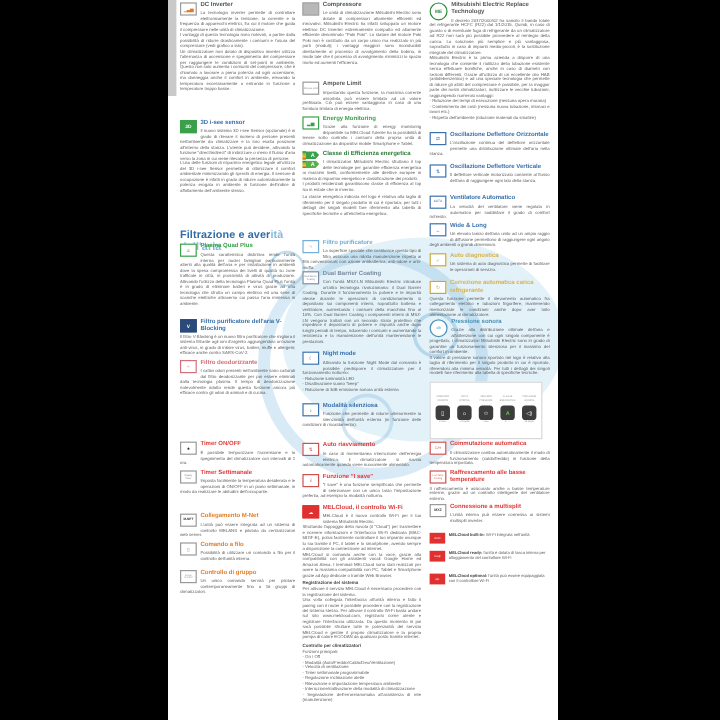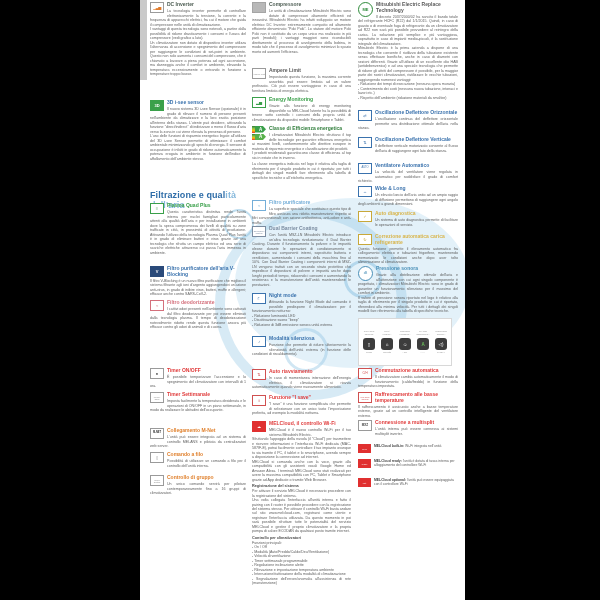--- a/index.html
+++ b/index.html
@@ -94,21 +94,21 @@
         <p>La tecnologia inverter permette di controllare elettronicamente la tensione, la corrente e la frequenza di apparecchi elettrici, fra cui il motore che guida il compressore nelle unità di climatizzazione.
 I vantaggi di questa tecnologia sono notevoli, a partire dalla possibilità di ridurre drasticamente i consumi e l'usura del compressore (vedi grafico a lato).
 Un climatizzatore non dotato di dispositivo inverter utilizza l'alternanza di accensione e spegnimento del compressore per raggiungere le condizioni di set-point in ambiente. Questo non solo aumenta i consumi del compressore, che è chiamato a lavorare a piena potenza ad ogni accensione, ma danneggia anche il comfort in ambiente, elevando la temperatura eccessivamente o entrando in funzione a temperature troppo basse.</p>
       </div>
       <div class="sec" style="top:100px">
         <span class="ic fill-green">3D</span>
         <h4 class="t-blue">3D i-see sensor</h4>
         <p>Il nuovo sistema 3D i-see Sensor (opzionale) è in grado di rilevare il numero di persone presenti nell'ambiente da climatizzare e la loro esatta posizione all'interno della stanza. L'utente può decidere, attivando la funzione "direct/indirect" di indirizzare o meno il flusso d'aria verso la zona in cui viene rilevata la presenza di persone.
 L'uso delle funzioni di risparmio energetico legate all'utilizzo del 3D i-see Sensor permette di ottimizzare il comfort ambientale minimizzando gli sprechi di energia. Il sensore di occupazione è infatti in grado di ridurre automaticamente la potenza erogata in ambiente in funzione dell'indice di affollamento dell'ambiente stesso.</p>
       </div>
-      <div class="bighead" style="top:190px"><span class="bh1">Filtrazione e qual</span><span class="bh2">ità dell'aria</span></div>
+      <div class="bighead" style="top:190px"><span class="bh1">Filtrazione e aver</span><span class="bh2">ità dell'aria</span></div>
       <div class="sec" style="top:203px">
         <span class="ic b-green">≡</span>
         <h4 class="t-green">Plasma Quad Plus</h4>
         <p>Questa caratteristica distintiva rende l'unità interna per nuclei famigliari particolarmente attenti alla qualità dell'aria e per installazione in ambienti dove la spesa compromessa dei livelli di qualità su zone trafficate in città, in prossimità di attività di produzione. Attivando l'utilizzo della tecnologia Plasma Quad Plus l'unità è in grado di eliminare batteri e virus grazie ad una tecnologia che sfrutta un campo elettrico ed una serie di scariche elettriche attraverso cui passa l'aria immessa in ambiente.</p>
       </div>
       <div class="sec" style="top:266px">
         <span class="ic fill-navy">V</span>
         <h4 class="t-blue">Filtro purificatore dell'aria V-Blocking</h4>
         <p>Il filtro V-Blocking è un nuovo filtro purificatore che migliora il sistema filtrante agli ioni d'argento aggiungendovi un'azione anti-virus, in grado di inibire virus, batteri, muffe e allergeni; efficace anche contro SARS-CoV-2.</p>
       </div>

